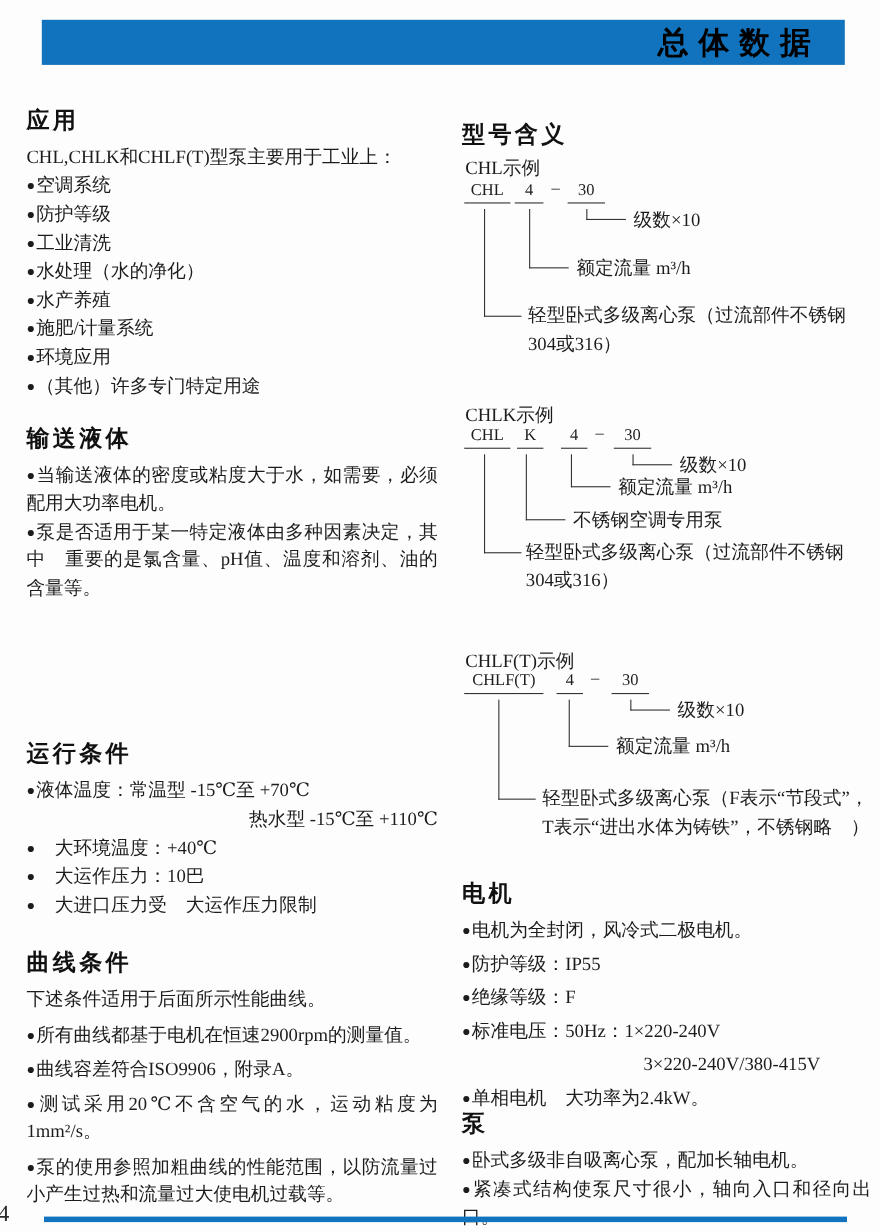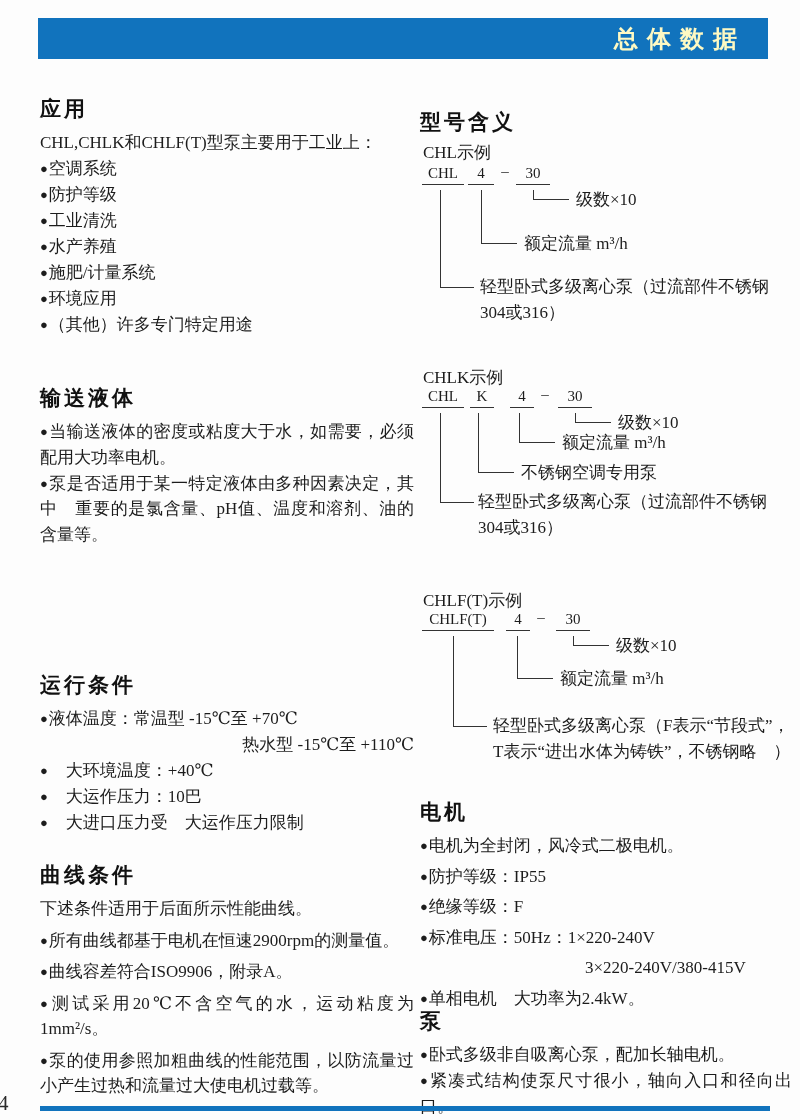--- a/index.html
+++ b/index.html
@@ -10,25 +10,25 @@
     font-family:"Liberation Serif","DejaVu Serif",serif;
     color:#1c1c1c;
   }
   
   .header-bar {
     position:absolute; left:38px; top:18px; width:730px; height:41px;
     background:#1173BD; display:flex; align-items:center; justify-content:flex-end;
     padding-right:22px;
   }
   .header-title {
-    color:#fef9c3; font-family:Liberation Sans, sans-serif;
-    font-weight:bold; font-size:24px; letter-spacing:9px;
+    color:#000000; font-family:Liberation Sans, sans-serif;
+    font-weight:bold; font-size:28px; letter-spacing:9px;
   }
   
-  .col-left  { position:absolute; left:40px; top:0; width:374px; height:1120px; }
+  .col-left  { position:absolute; left:24px; top:0; width:374px; height:1120px; }
   .col-right { position:absolute; left:420px; top:16px; width:372px; height:1120px; }
   section { position:absolute; left:0; width:100%; }
   .h1 {
     font-family:"Liberation Sans","DejaVu Sans",sans-serif;
     font-weight:bold; font-size:21px; letter-spacing:3px; color:#111;
     margin-bottom:7px;
   }
   .txt, .bullet { font-size:17px; line-height:25.5px; text-align:justify; }
   .bullet { margin-bottom:0.5px; }
   .bu { font-size:13px; vertical-align:1px; padding-right:1px; }
@@ -69,20 +69,21 @@
   </div>
 
   <div class="col-left">
 
     <section id="sec-applications">
       <div class="h1">应用</div>
       <p class="txt">CHL,CHLK和CHLF(T)型泵主要用于工业上：</p>
       <p class="bullet"><span class="bu">●</span><span>空调系统</span></p>
       <p class="bullet"><span class="bu">●</span><span>防护等级</span></p>
       <p class="bullet"><span class="bu">●</span><span>工业清洗</span></p>
+      <p class="bullet"><span class="bu">●</span><span>水处理（水的净化）</span></p>
       <p class="bullet"><span class="bu">●</span><span>水产养殖</span></p>
       <p class="bullet"><span class="bu">●</span><span>施肥/计量系统</span></p>
       <p class="bullet"><span class="bu">●</span><span>环境应用</span></p>
       <p class="bullet"><span class="bu">●</span><span>（其他）许多专门特定用途</span></p>
     </section>
 
     <section id="sec-liquids">
       <div class="h1">输送液体</div>
       <p class="bullet"><span class="bu">●</span><span>当输送液体的密度或粘度大于水，如需要，必须配用大功率电机。</span></p>
       <p class="bullet"><span class="bu">●</span><span>泵是否适用于某一特定液体由多种因素决定，其中　重要的是氯含量、pH值、温度和溶剂、油的含量等。</span></p>

